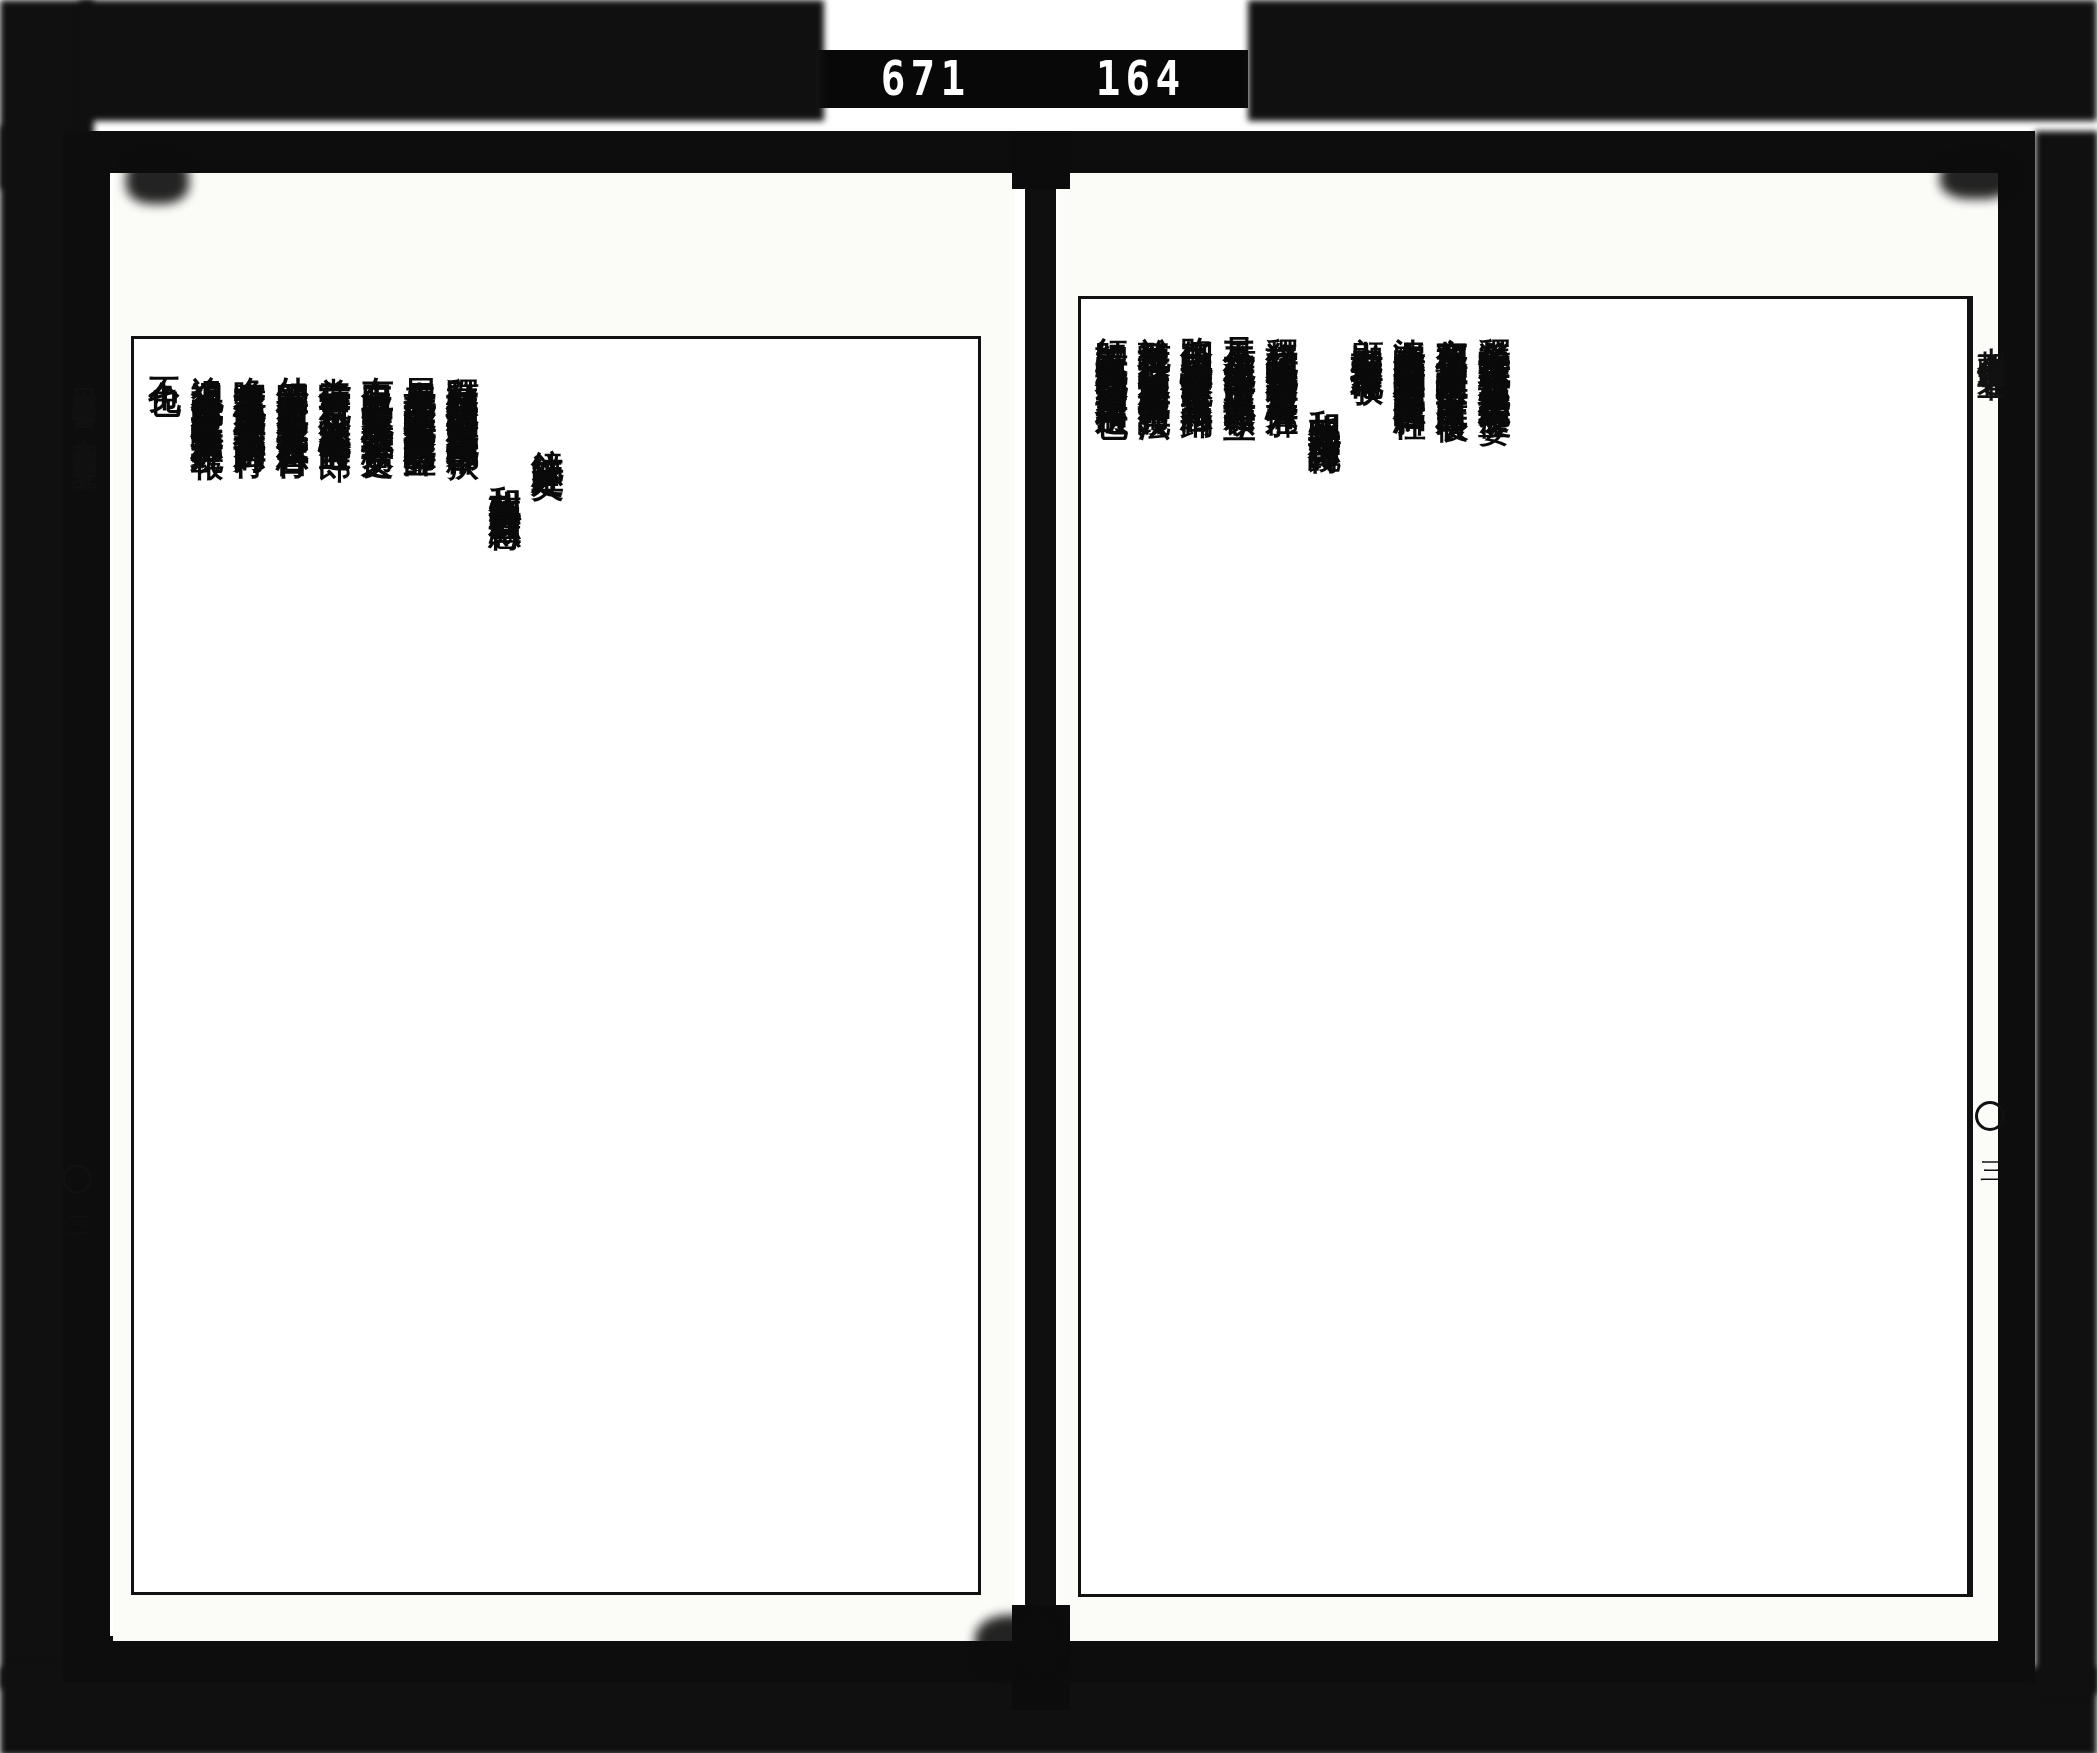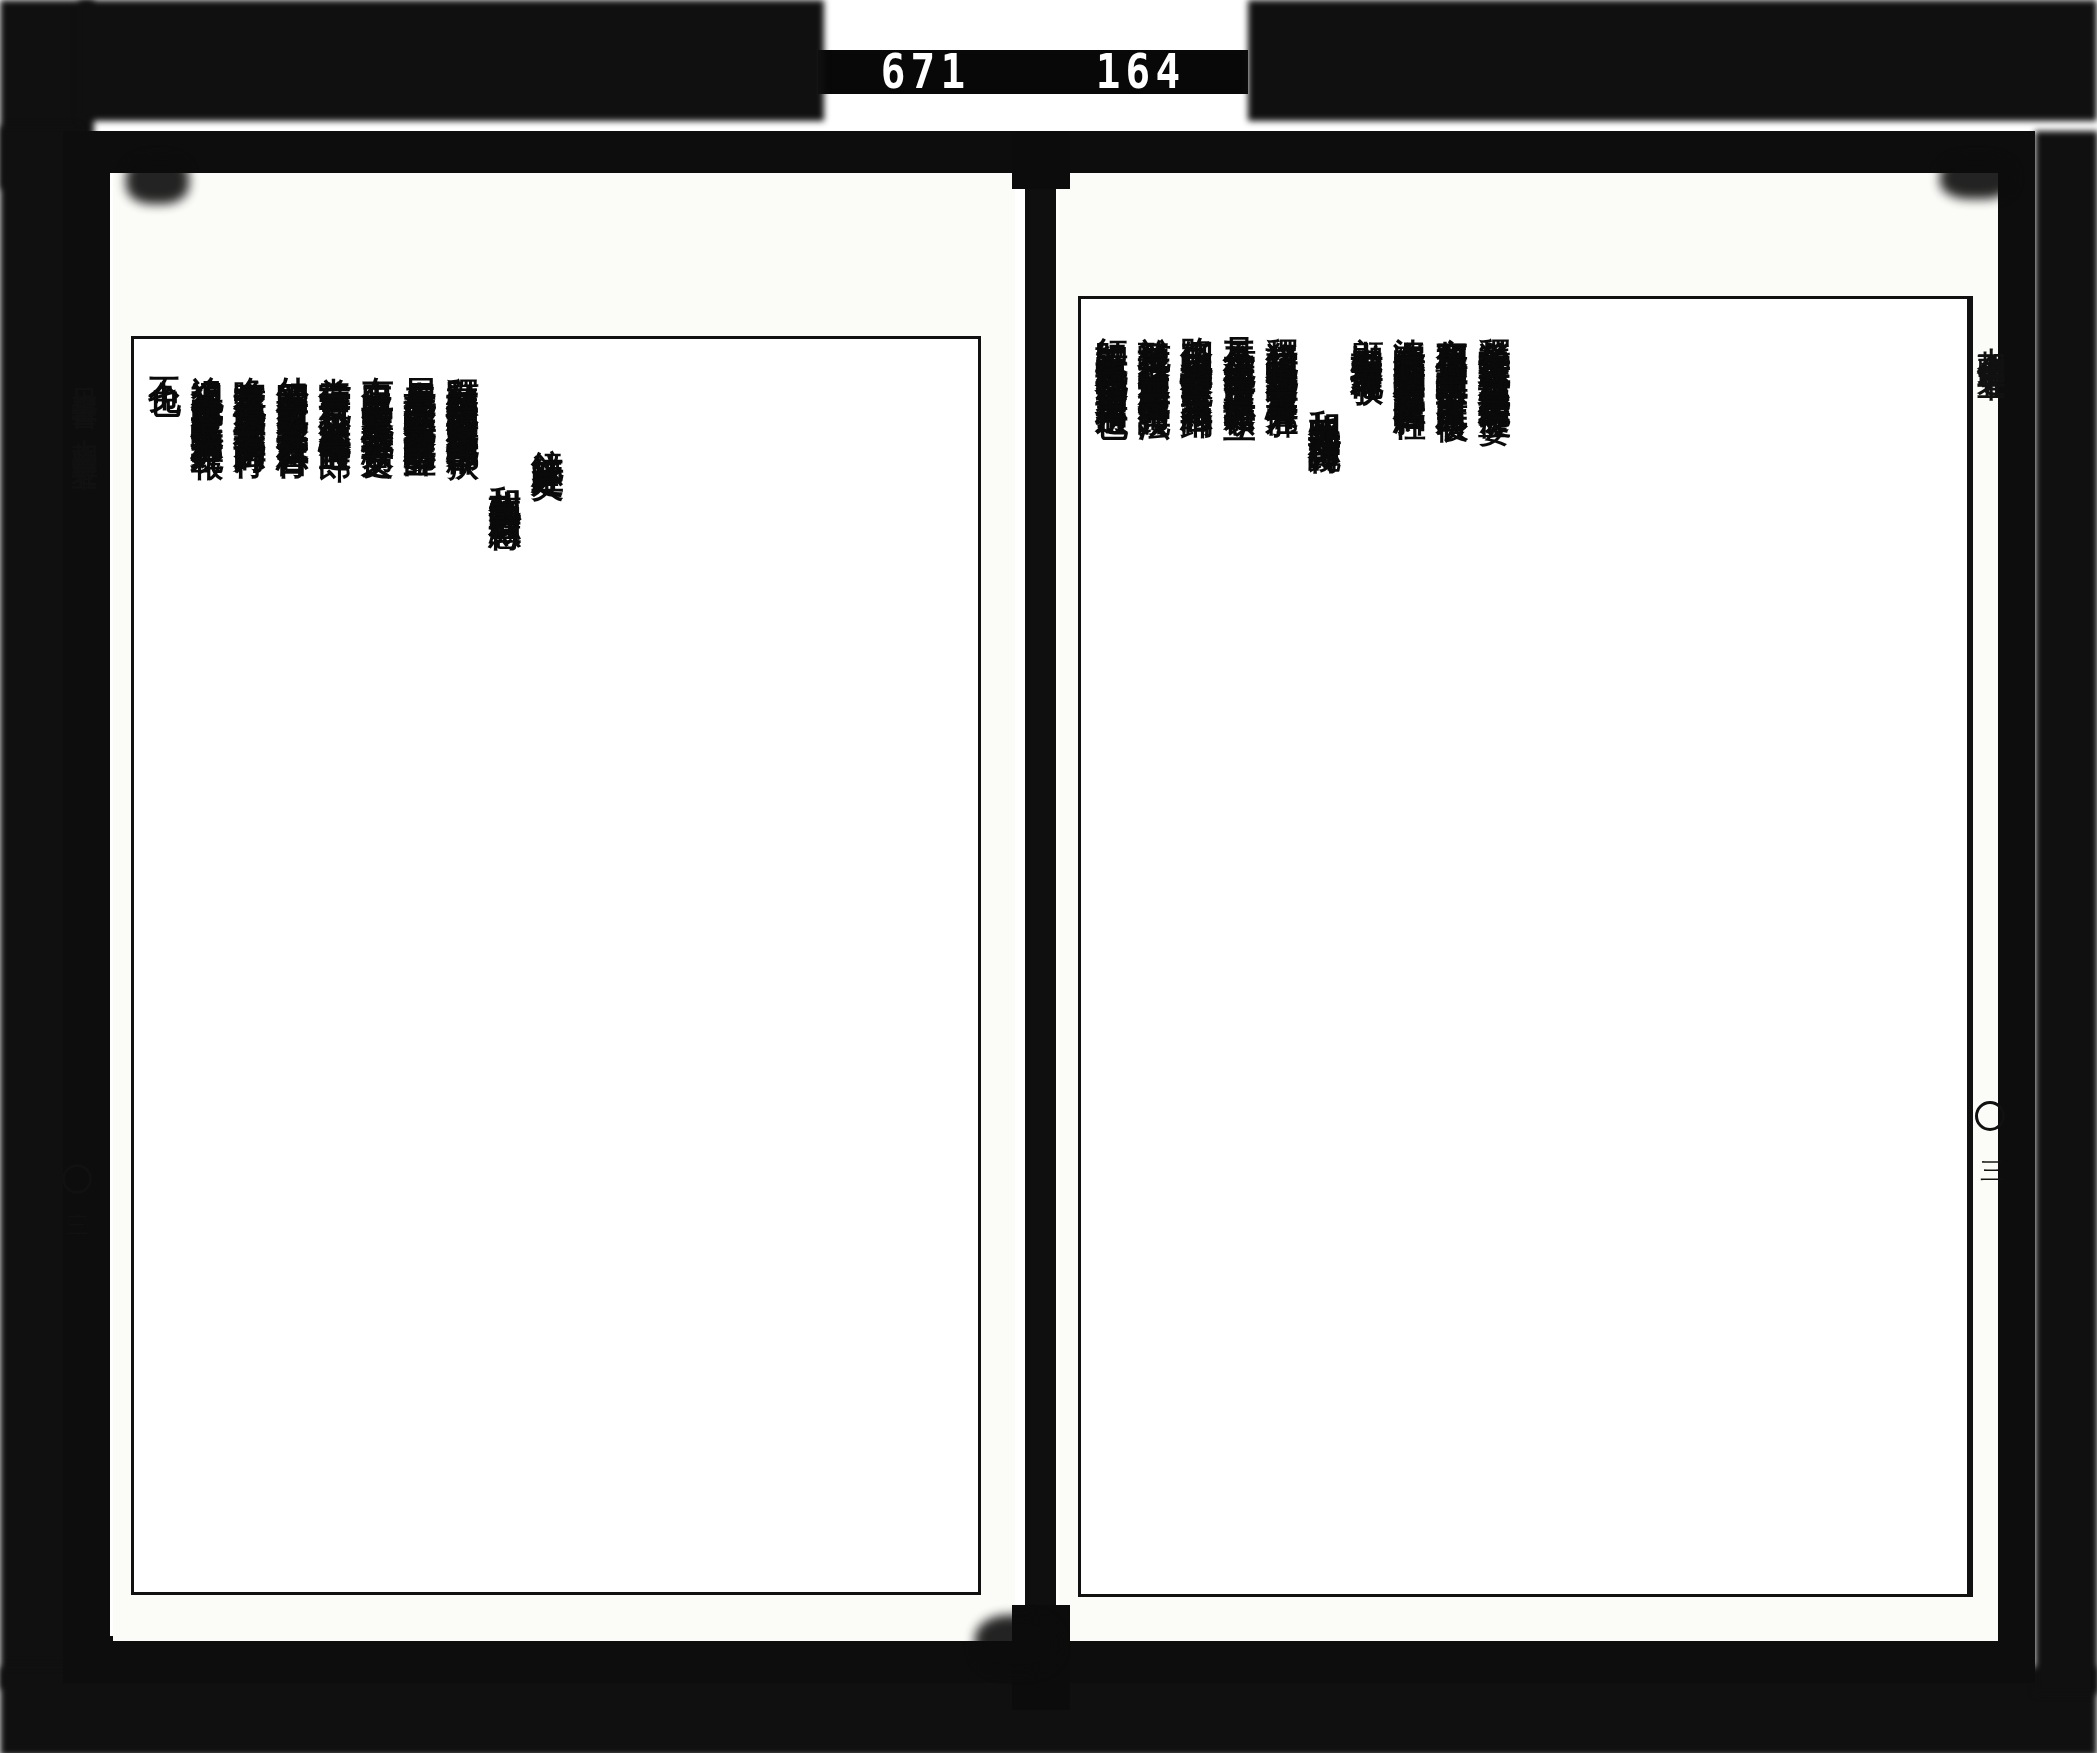--- a/index.html
+++ b/index.html
@@ -30,21 +30,21 @@
   .soft {
     filter: blur(3.1px);
   }
 
   
   #film-header {
     position: absolute;
     left: 818px;
     top: 50px;
     width: 430px;
-    height: 44px;
+    height: 58px;
     background: #080808;
     display: flex;
     align-items: center;
     justify-content: space-around;
   }
   #film-header .film-num {
     color: #ffffff;
     font-family: "DejaVu Sans Mono", monospace;
     font-size: 41px;
     letter-spacing: 5.2px;

